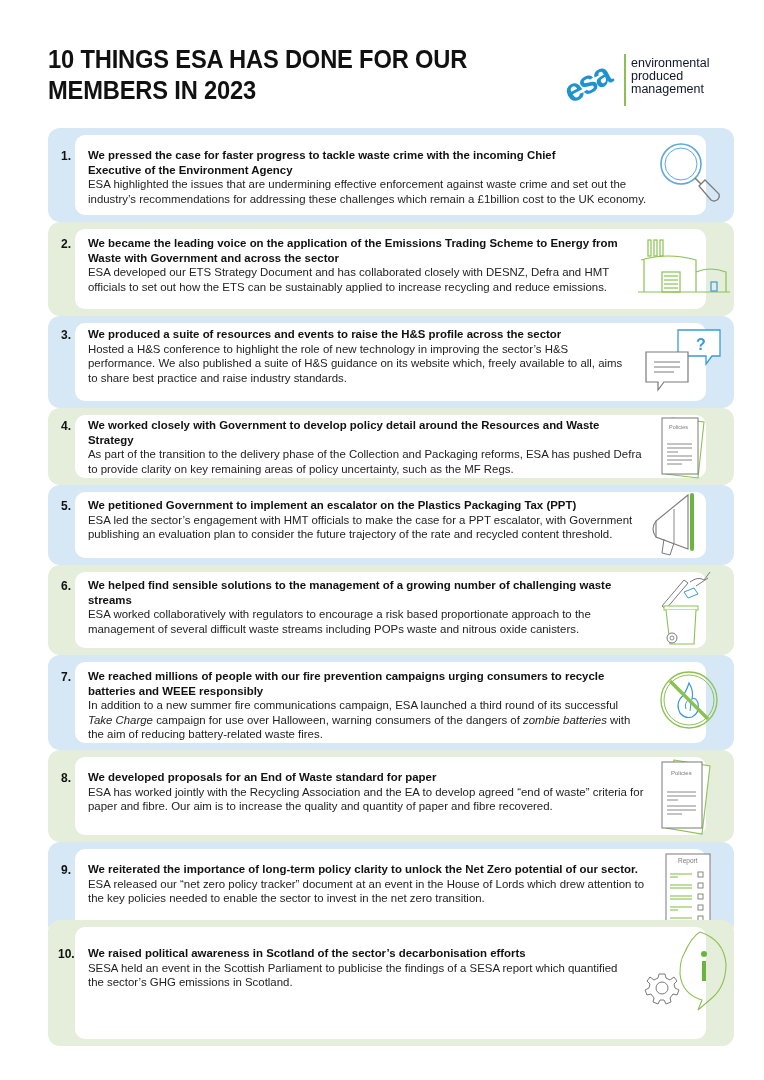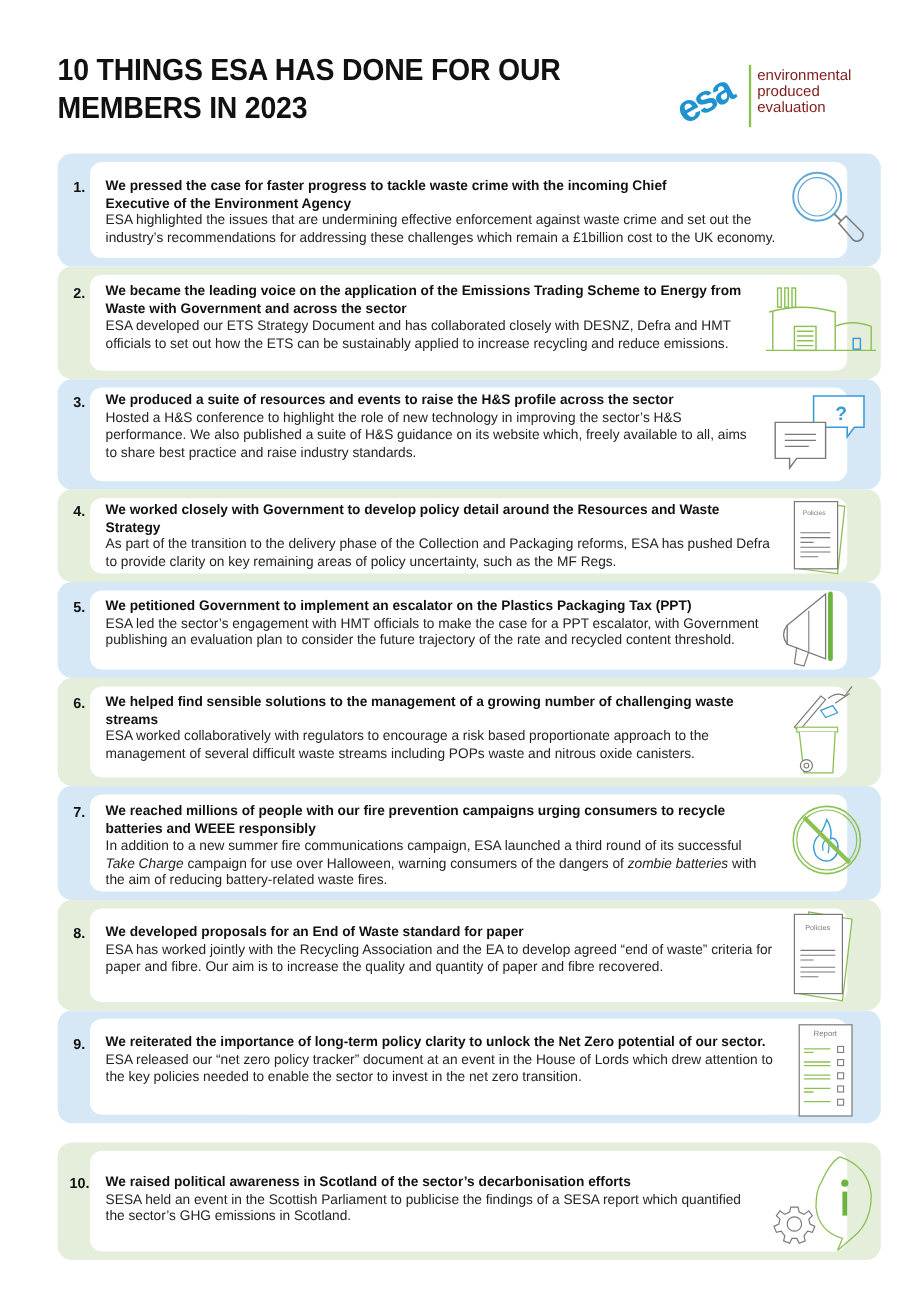--- a/index.html
+++ b/index.html
@@ -1,19 +1,19 @@
 <!DOCTYPE html>
 <html><head>
 <meta charset="utf-8">
 <style>
   html, body { margin: 0; padding: 0; background: #ffffff; }
   body { width: 764px; height: 1080px; position: relative; overflow: hidden; font-family: "DejaVu Sans", "Liberation Sans", sans-serif; color: #1a1a1a; }
   .title { position: absolute; left: 48px; top: 44px; width: 500px; font-family: "Liberation Sans", sans-serif; font-weight: bold; font-size: 25.5px; line-height: 31px; letter-spacing: -0.2px; color: #111; transform: scaleX(0.93); transform-origin: left top; }
   .logo { position: absolute; left: 560px; top: 50px; width: 180px; height: 60px; }
-  .logo-text { position: absolute; left: 71px; top: 7px; font-family: "Liberation Sans", sans-serif; font-size: 12.5px; line-height: 13px; color: #7f1d1d; }
+  .logo-text { position: absolute; left: 71px; top: 7px; font-family: "Liberation Sans", sans-serif; font-size: 12.5px; line-height: 13px; color: #0f172a; }
   .logo-bar { position: absolute; left: 64px; top: 4px; width: 1.5px; height: 52px; background: #8cc152; }
   .logo-mark { position: absolute; left: 0; top: 2px; }
 
   .panel { position: absolute; left: 48px; width: 686px; border-radius: 12px; }
   .panel.blue { background: #d6e8f6; }
   .panel.green { background: #e4eedb; }
   .card { position: absolute; left: 27px; right: 28px; top: 7px; bottom: 7px; background: #ffffff; border-radius: 10px; }
   .num { position: absolute; left: 13px; font-family: "Liberation Sans", sans-serif; font-weight: bold; font-size: 12px; color: #111; }
   .txt { position: absolute; left: 40px; width: 548px; font-family: "Liberation Sans", sans-serif; font-size: 11.6px; line-height: 14.5px; color: #1a1a1a; transform: scaleX(0.985); transform-origin: left top; }
   .txt .head { font-weight: bold; color: #111; }
@@ -32,21 +32,21 @@
 <div class="logo">
   <svg class="logo-mark" width="60" height="52" viewBox="0 0 60 52">
     <g transform="rotate(-28 30 28)" fill="#1e93cf">
       <text x="2" y="40" font-family="Liberation Sans, sans-serif" font-weight="bold" font-size="32" letter-spacing="-2">esa</text>
     </g>
   </svg>
   <div class="logo-bar"></div>
   <div class="logo-text">
     <div>environmental</div>
     <div>produced</div>
-    <div>evaluation</div>
+    <div>management</div>
   </div>
 </div>
 
 <div class="panel blue" style="top:128px;height:94px;">
   <div class="card"></div>
   <div class="num" style="top:21px;">1.</div>
   <div class="txt" style="top:20px;">
     <div class="head" style="width:520px;">We pressed the case for faster progress to tackle waste crime with the incoming Chief Executive of the Environment Agency</div>
     <div class="body" style="width:590px;">ESA highlighted the issues that are undermining effective enforcement against waste crime and set out the industry’s recommendations for addressing these challenges which remain a £1billion cost to the UK economy.</div>
   </div>
@@ -219,21 +219,21 @@
     <g fill="none" stroke="#7a7a7a" stroke-width="0.9">
       <rect x="34" y="20" width="5" height="5"></rect>
         <rect x="34" y="31" width="5" height="5"></rect>
         <rect x="34" y="42" width="5" height="5"></rect>
         <rect x="34" y="53" width="5" height="5"></rect>
         <rect x="34" y="64" width="5" height="5"></rect>
     </g>
   </svg>
 </div>
 
-<div class="panel green" style="top:952px;height:98px;">
+<div class="panel green" style="top:920px;height:126px;">
   <div class="card"></div>
   <div class="num" style="top:27px;left:10px;">10.</div>
   <div class="txt" style="top:26px;">
     <div class="head" style="width:570px;">We raised political awareness in Scotland of the sector’s decarbonisation efforts</div>
     <div class="body" style="width:540px;">SESA held an event in the Scottish Parliament to publicise the findings of a SESA report which quantified the sector’s GHG emissions in Scotland.</div>
   </div>
   <svg class="icon" style="left:592px;top:10px;" width="90" height="88" viewBox="0 0 90 88">
     <path d="M60 2 Q84 10 86 34 Q86 56 72 68 L58 80 L62 70 Q42 64 40 44 Q40 30 44 24 Q52 6 60 2" fill="none" stroke="#8cc152" stroke-width="1.1"></path>
     <circle cx="64" cy="24" r="3" fill="#6cb33f"></circle>
     <rect x="62" y="31" width="4" height="20" fill="#6cb33f"></rect>

